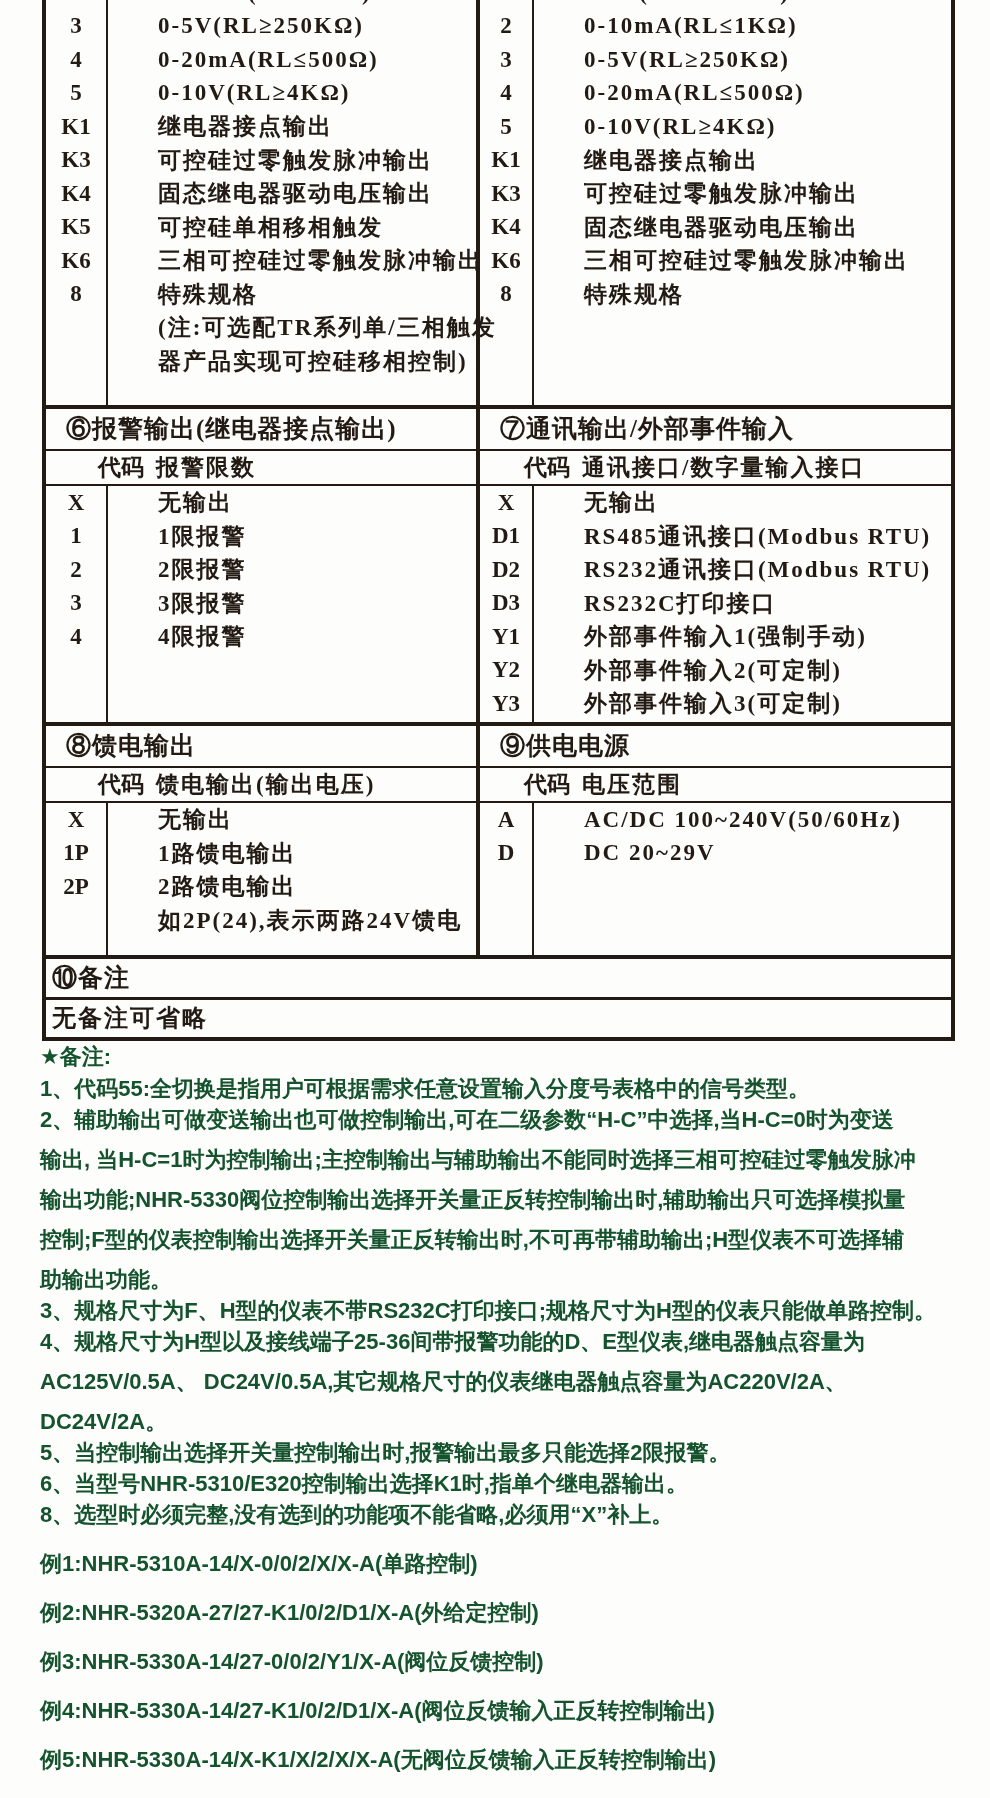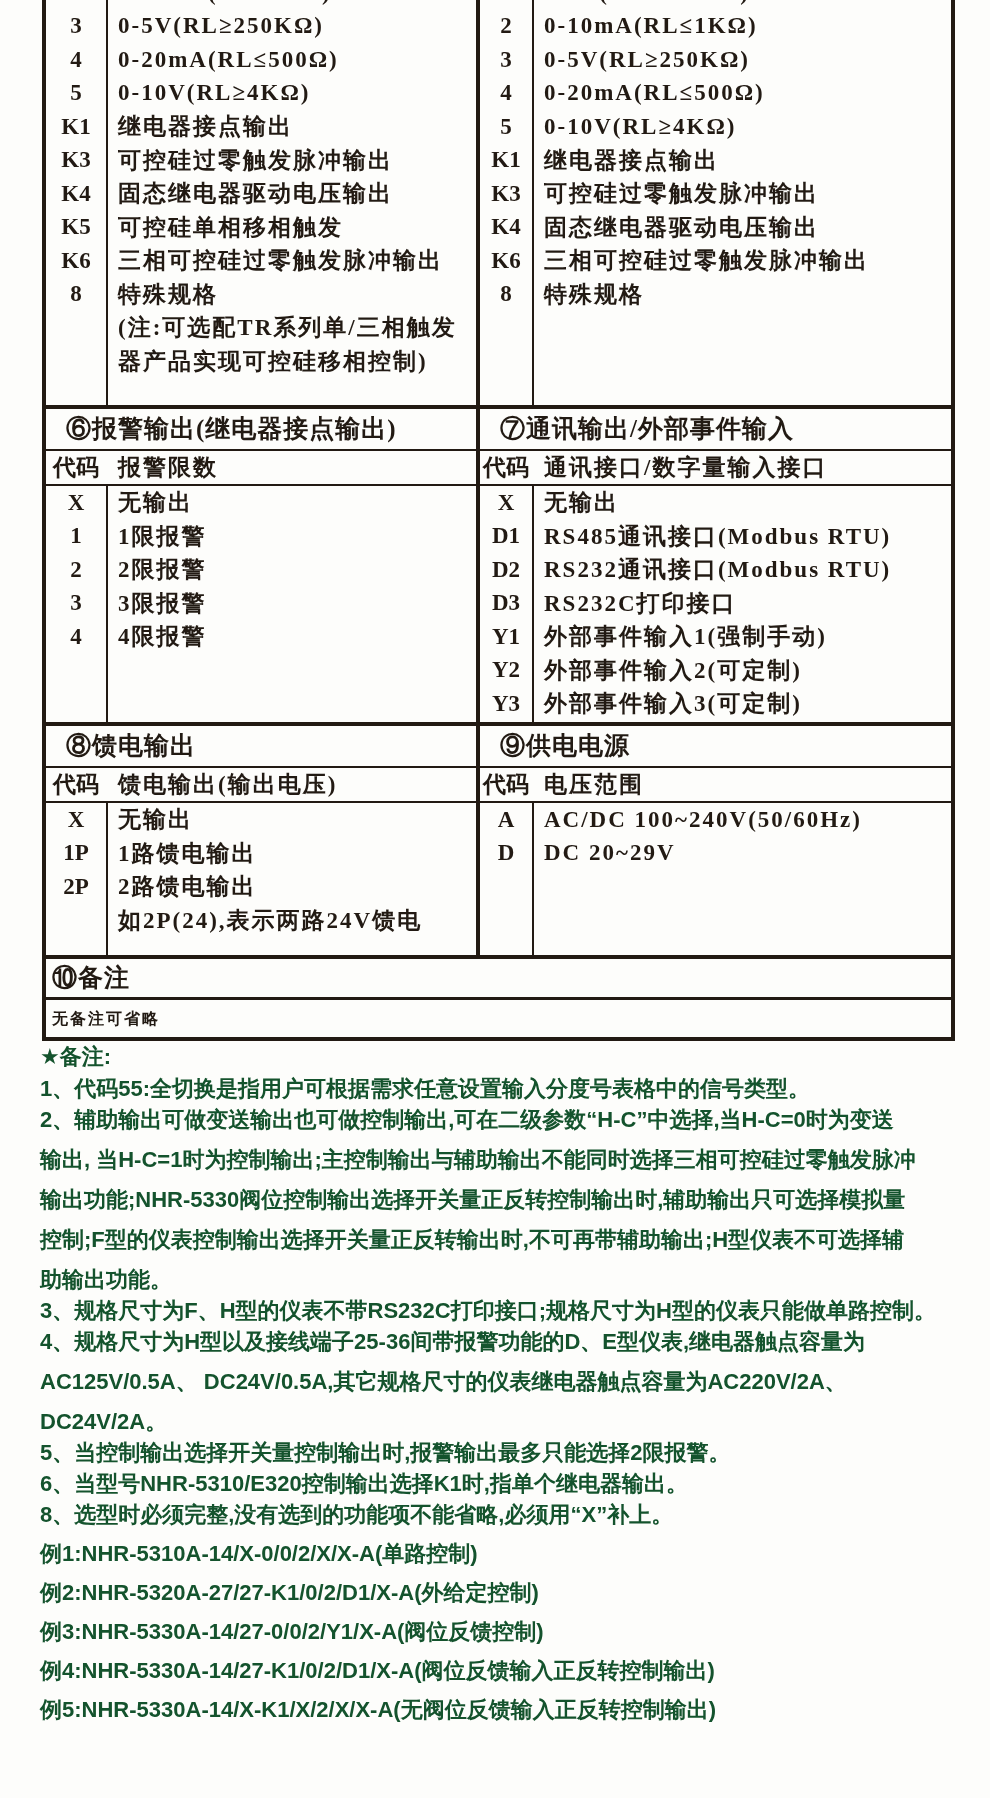--- a/index.html
+++ b/index.html
@@ -12,44 +12,44 @@
   .half{box-sizing:border-box;position:relative;}
   .hl{width:430px;}
   .hr{width:475px;border-left:4px solid #221a13;}
   
   .cl::after{content:"";position:absolute;top:0;bottom:0;left:60px;width:2px;background:#221a13;}
   .hr .cl::after,.hr.cl::after{left:52px;}
   .topblock{height:429px;}
   .t-row{height:33.5px;display:flex;align-items:center;font-size:23px;font-weight:600;}
   .t-code{flex:none;width:60px;text-align:center;}
   .hr .t-code{width:52px;}
-  .t-desc{padding-left:12px;letter-spacing:2px;white-space:nowrap;}
+  .t-desc{padding-left:12px;letter-spacing:2px;white-space:nowrap;margin-left:40px;}
   .sec{border-top:4px solid #221a13;}
   .sec-title{height:40px;line-height:40px;font-size:25px;font-weight:700;letter-spacing:1px;
              padding-left:20px;border-bottom:2px solid #221a13;white-space:nowrap;}
   .hdr-row{height:33px;display:flex;align-items:center;font-size:23px;font-weight:700;
            border-bottom:2px solid #221a13;}
-  .h-code{flex:none;width:60px;text-align:center;}
+  .h-code{flex:none;width:60px;text-align:right;margin-left:38px;}
   .hr .h-code{width:52px;}
   .h-desc{padding-left:12px;letter-spacing:2px;white-space:nowrap;}
   .rows{position:relative;}
   .rows67{height:236px;}
   .rows89{height:152px;}
   .sec10-title{height:38px;line-height:38px;font-size:25px;font-weight:700;padding-left:6px;
                border-bottom:3px solid #221a13;letter-spacing:1px;}
-  .sec10-row{height:37px;line-height:37px;font-size:16px;font-weight:600;padding-left:6px;
+  .sec10-row{height:37px;line-height:37px;font-size:24px;font-weight:600;padding-left:6px;
              letter-spacing:2px;}
   
   .notes{position:absolute;left:40px;top:1040px;width:938px;
          font-family:"Liberation Sans","DejaVu Sans",sans-serif;
          font-size:22px;font-weight:600;color:#14532d;}
   .nline{line-height:31px;white-space:nowrap;}
   .ntitle{line-height:33px;font-weight:700;}
   .gap{margin-top:9px;}
-  .ex{margin-top:8px;}
+  .ex{margin-top:18px;}
 </style>
 </head>
 <body>
 
 <div class="page">
 
   <div class="tbl">
 
     <div class="row2 topblock">
       <div class="half hl cl">

